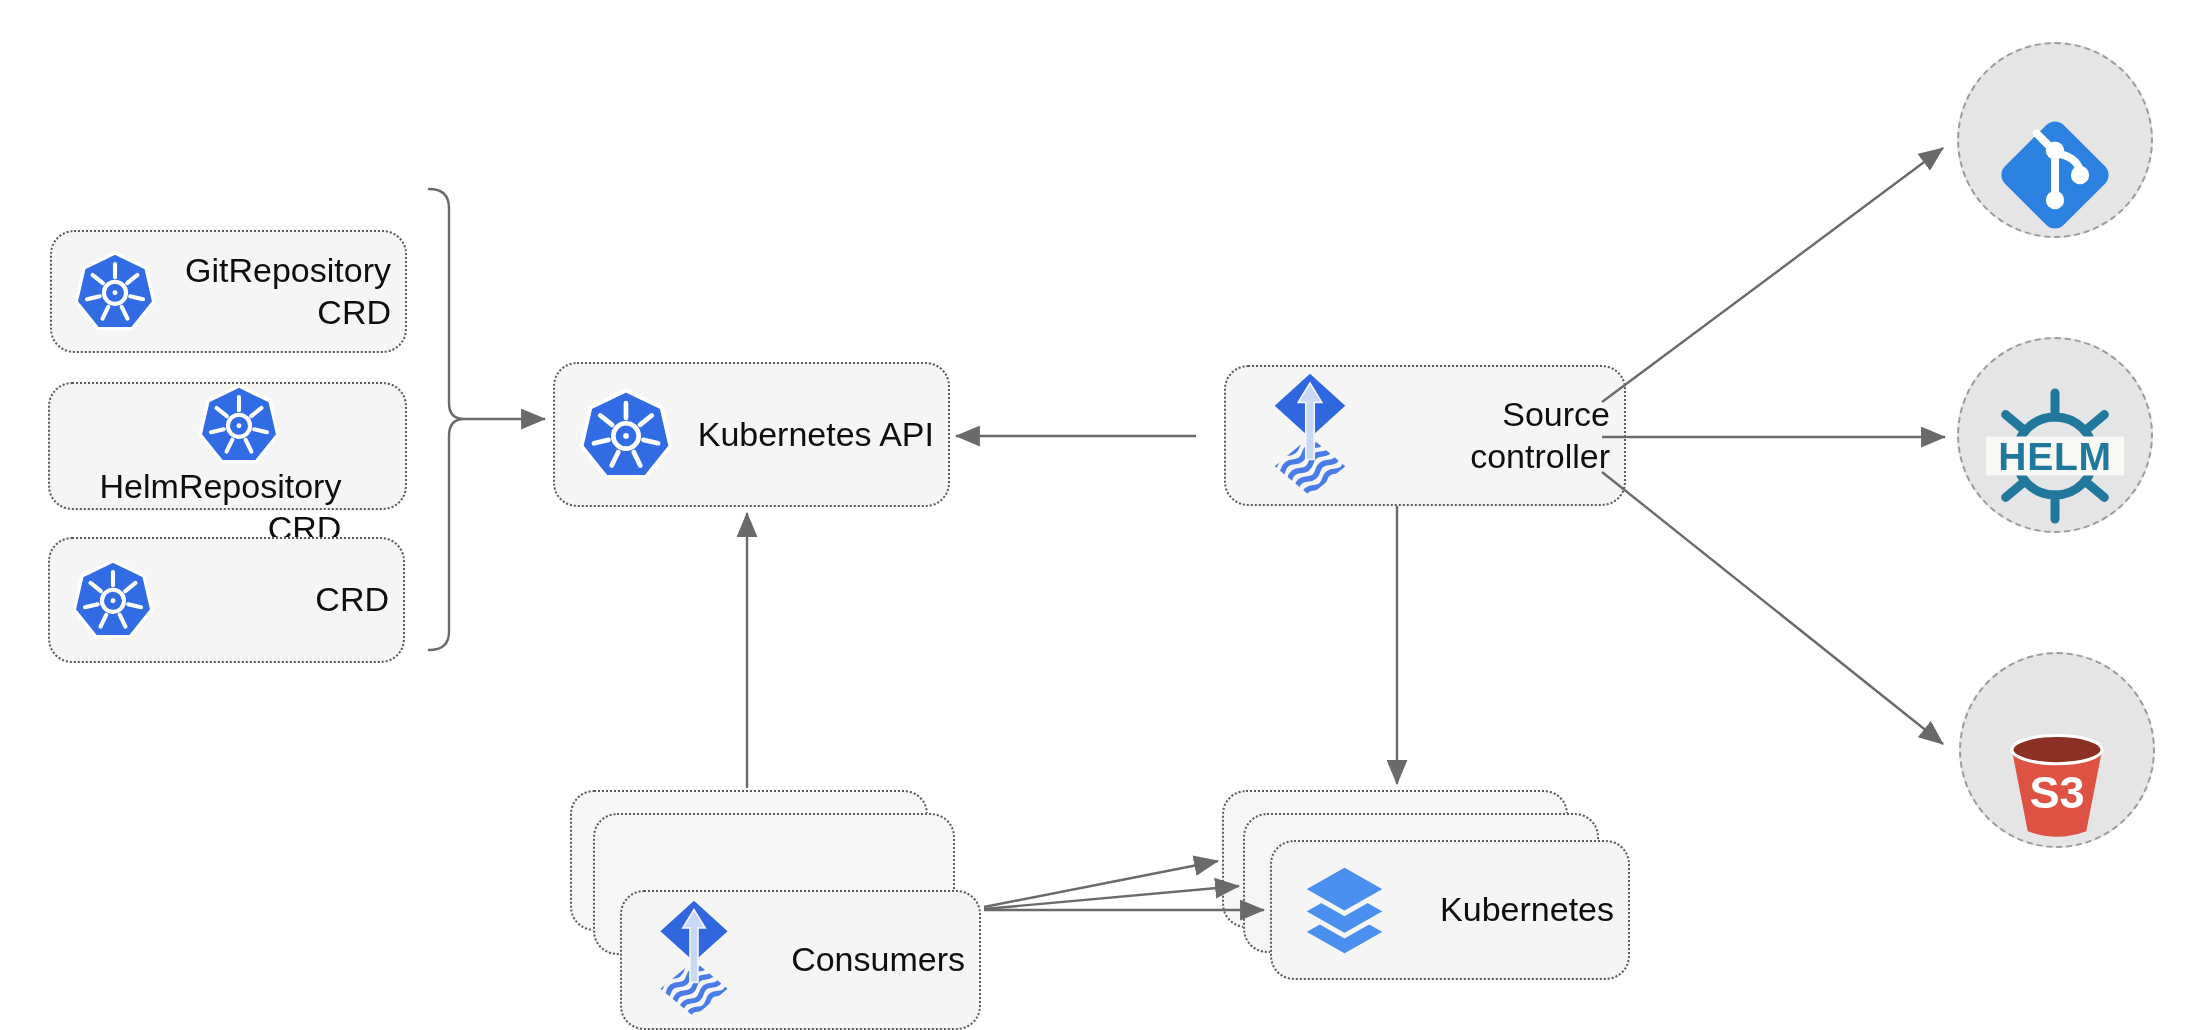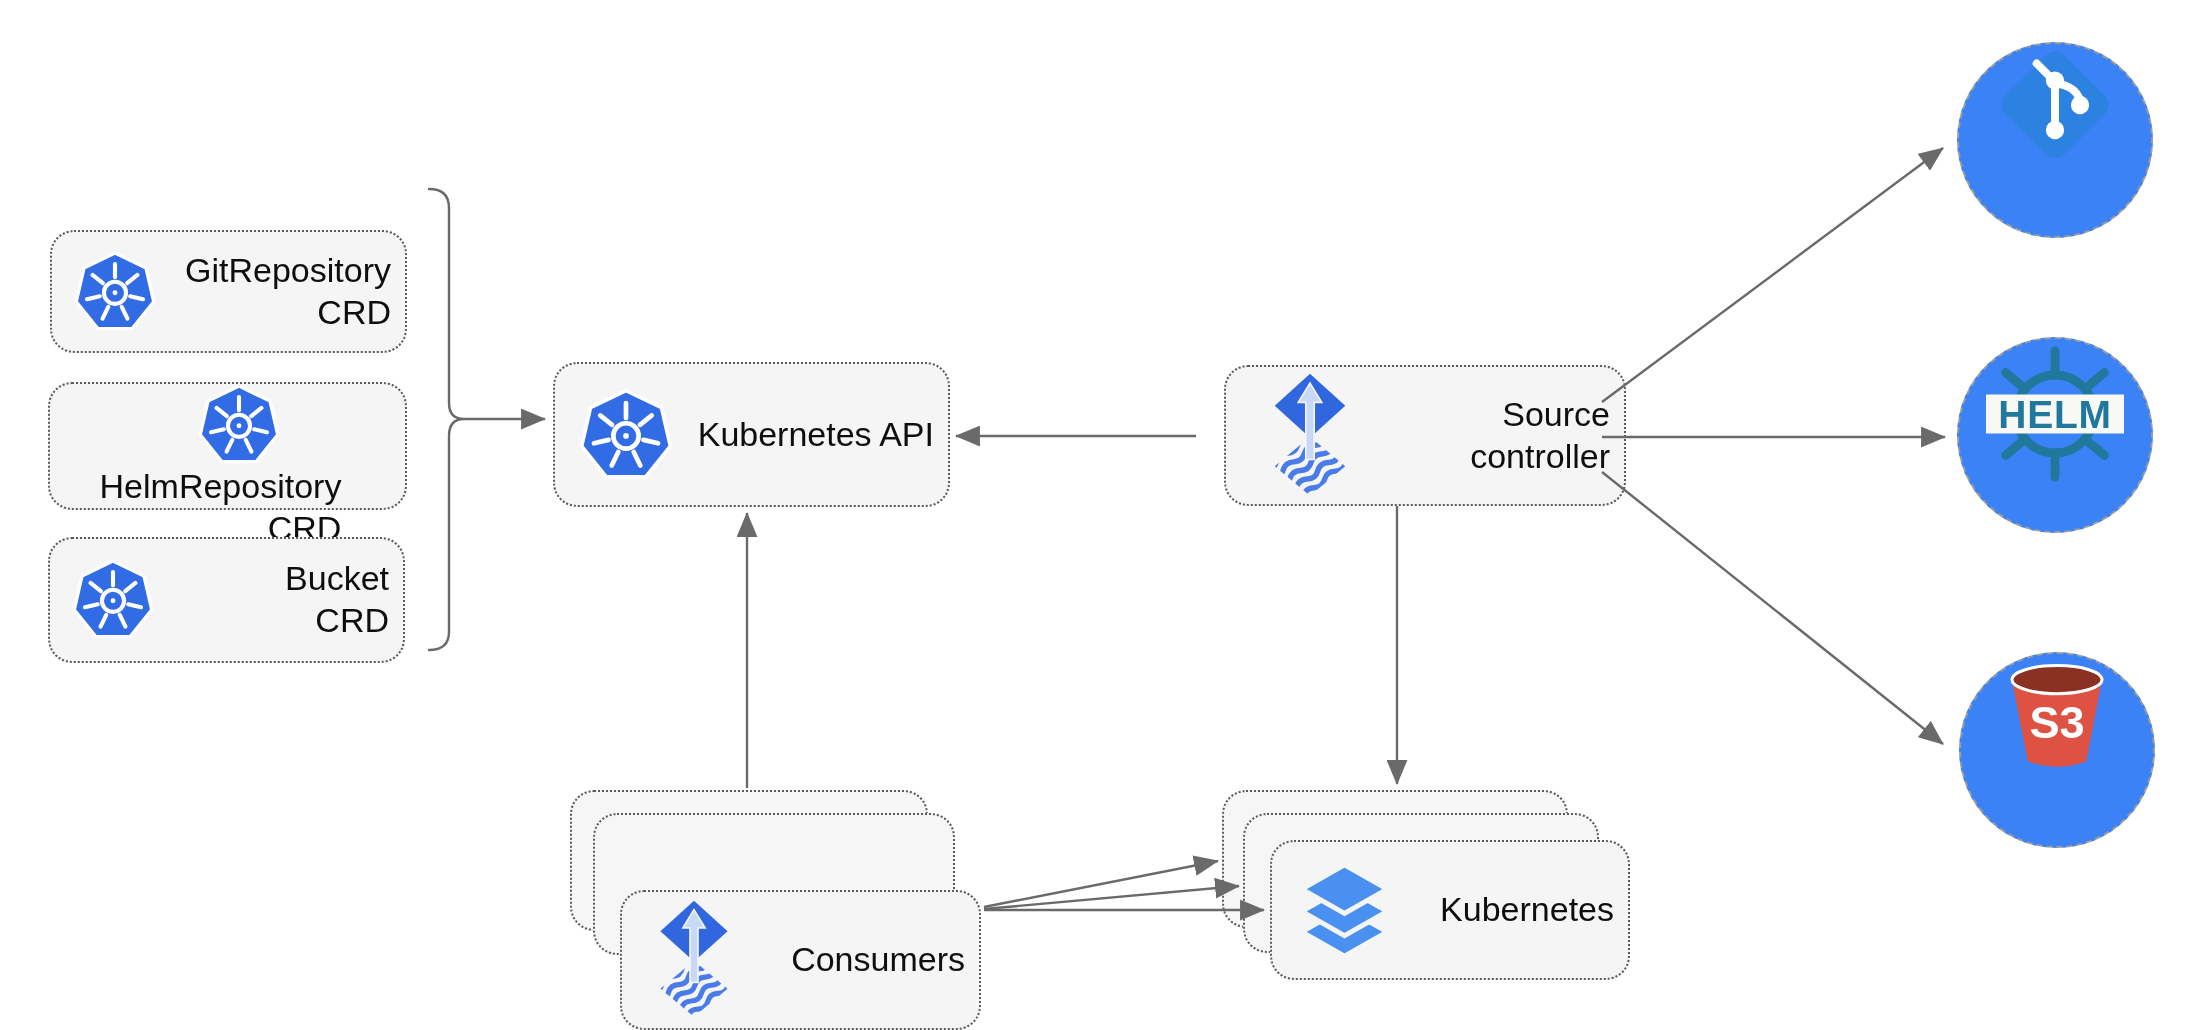--- a/index.html
+++ b/index.html
@@ -35,23 +35,23 @@
     white-space: nowrap;
   }
   .label span { display: block; }
   .single .label span { display: inline; }
 
   .circle {
     position: absolute;
     width: 196px; height: 196px;
     border-radius: 50%;
     border: 2.5px dashed #9b9b9b;
-    background: #3b82f6;
+    background: #e5e5e5;
     display: flex;
-    align-items: flex-start;
+    align-items: flex-end;
     justify-content: center;
   }
 
   .icon { flex: none; display: block; }
 
   .wires { position: absolute; left: 0; top: 0; width: 2196px; height: 1030px; pointer-events: none; }
   .wire { stroke: #6a6a6a; stroke-width: 2.4; fill: none; }
 
   svg text { font-family: "Liberation Sans", sans-serif; }
 </style>
@@ -111,21 +111,20 @@
         <line x1="64.9" y1="39.2" x2="77.4" y2="29.2"></line>
         <line x1="68.5" y1="55.2" x2="84.1" y2="58.8"></line>
         <line x1="58.2" y1="68.1" x2="65.2" y2="82.5"></line>
         <line x1="41.8" y1="68.1" x2="34.8" y2="82.5"></line>
         <line x1="31.5" y1="55.2" x2="15.9" y2="58.8"></line>
         <line x1="35.2" y1="39.2" x2="22.6" y2="29.2"></line>
       </g>
       <circle cx="50" cy="51" r="3" fill="#ffffff"></circle>
     </svg>
     <div class="label">
-      <span>Bucket</span>
       <span>CRD</span>
     </div>
   </div>
 
   <div class="node single" style="left:553px; top:362px; width:397px; height:145px;">
     <svg class="icon" width="94" height="94" viewBox="0 0 100 100" style="margin-left:24px;">
       <polygon points="50,2.6 87.8,20.8 97.2,61.8 71,94.6 29,94.6 2.8,61.8 12.2,20.8" fill="#326ce5" stroke="#ffffff" stroke-width="4"></polygon>
       <g stroke="#ffffff" stroke-width="5" stroke-linecap="round" fill="none">
         <circle cx="50" cy="51" r="13.5"></circle>
         <line x1="50" y1="32" x2="50" y2="16"></line>

